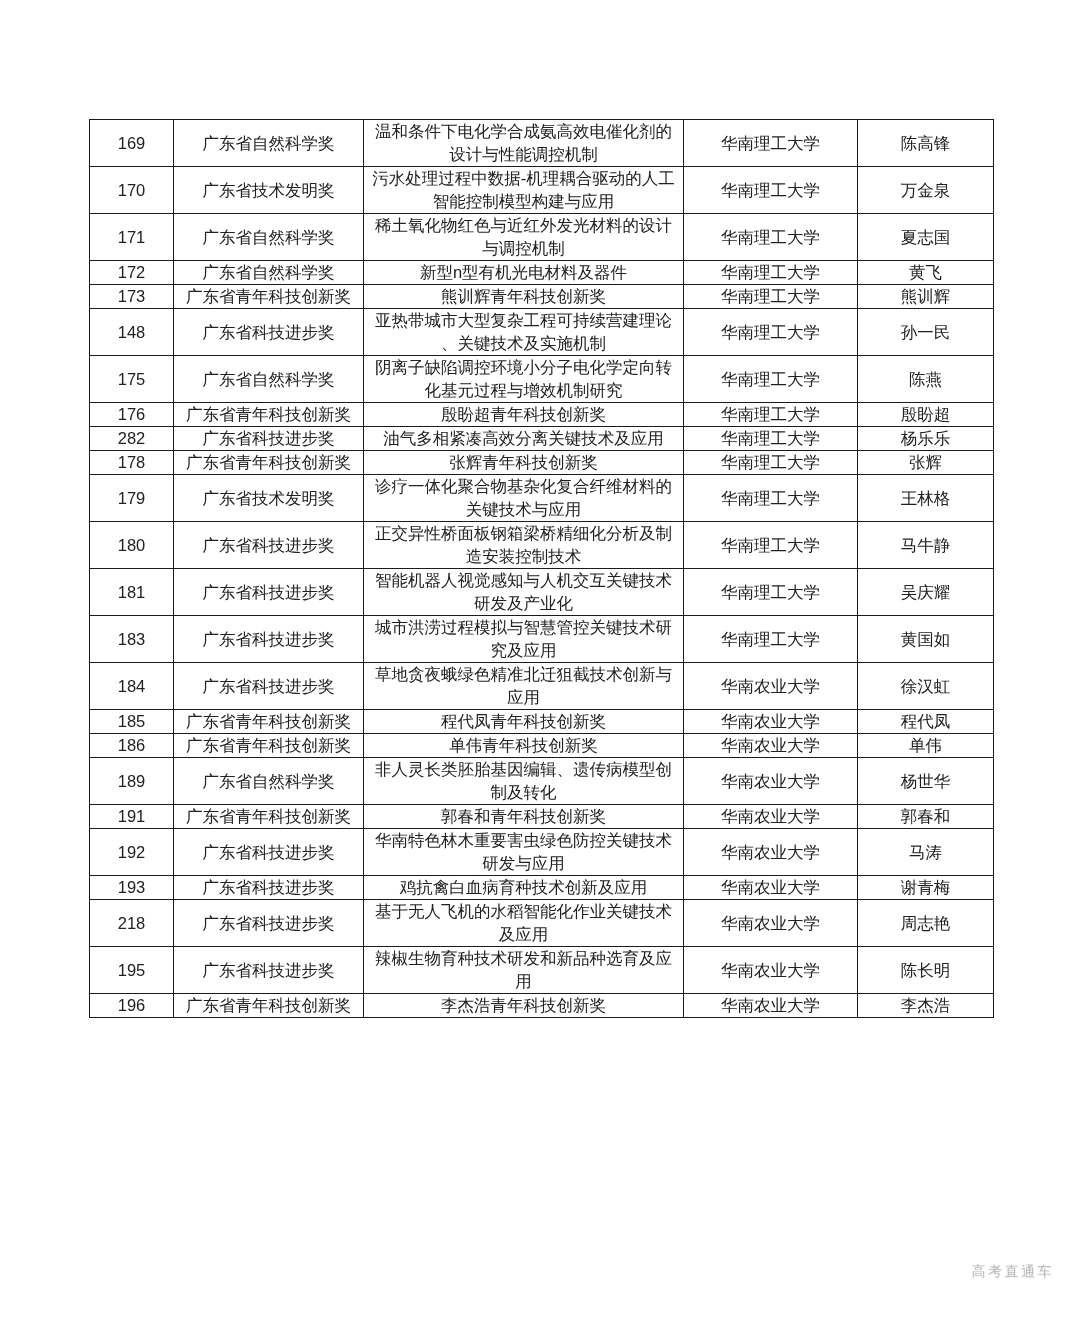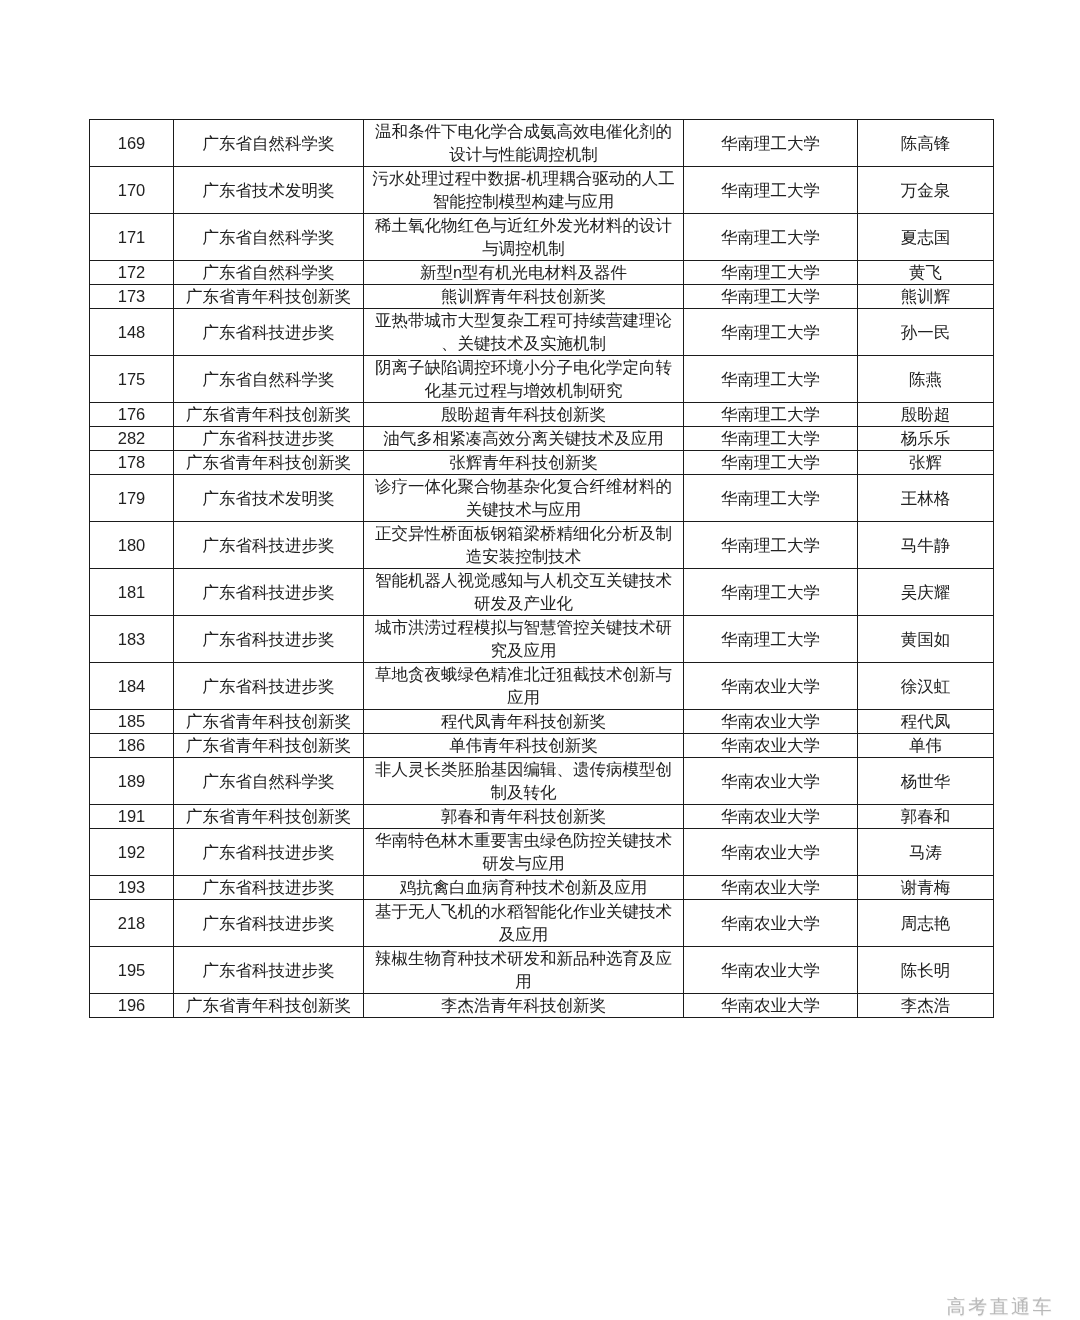--- a/index.html
+++ b/index.html
@@ -35,23 +35,23 @@
     line-height: 23px;
     color: #212121;
     padding: 0 3px;
     white-space: pre-line;
     overflow: hidden;
   }
   td.c-no { font-size: 17px; }
   td.c-title { padding: 0 6px; }
   .watermark {
     position: absolute;
-    top: 1294px;
+    top: 1263px;
     right: 26px;
-    font-size: 19px;
+    font-size: 14px;
     letter-spacing: 2.5px;
     color: #b9b9b9;
     text-shadow: 0.5px 0.5px 0 #efefef;
   }
 </style>
 </head>
 <body>
 
 <div class="page">
 

